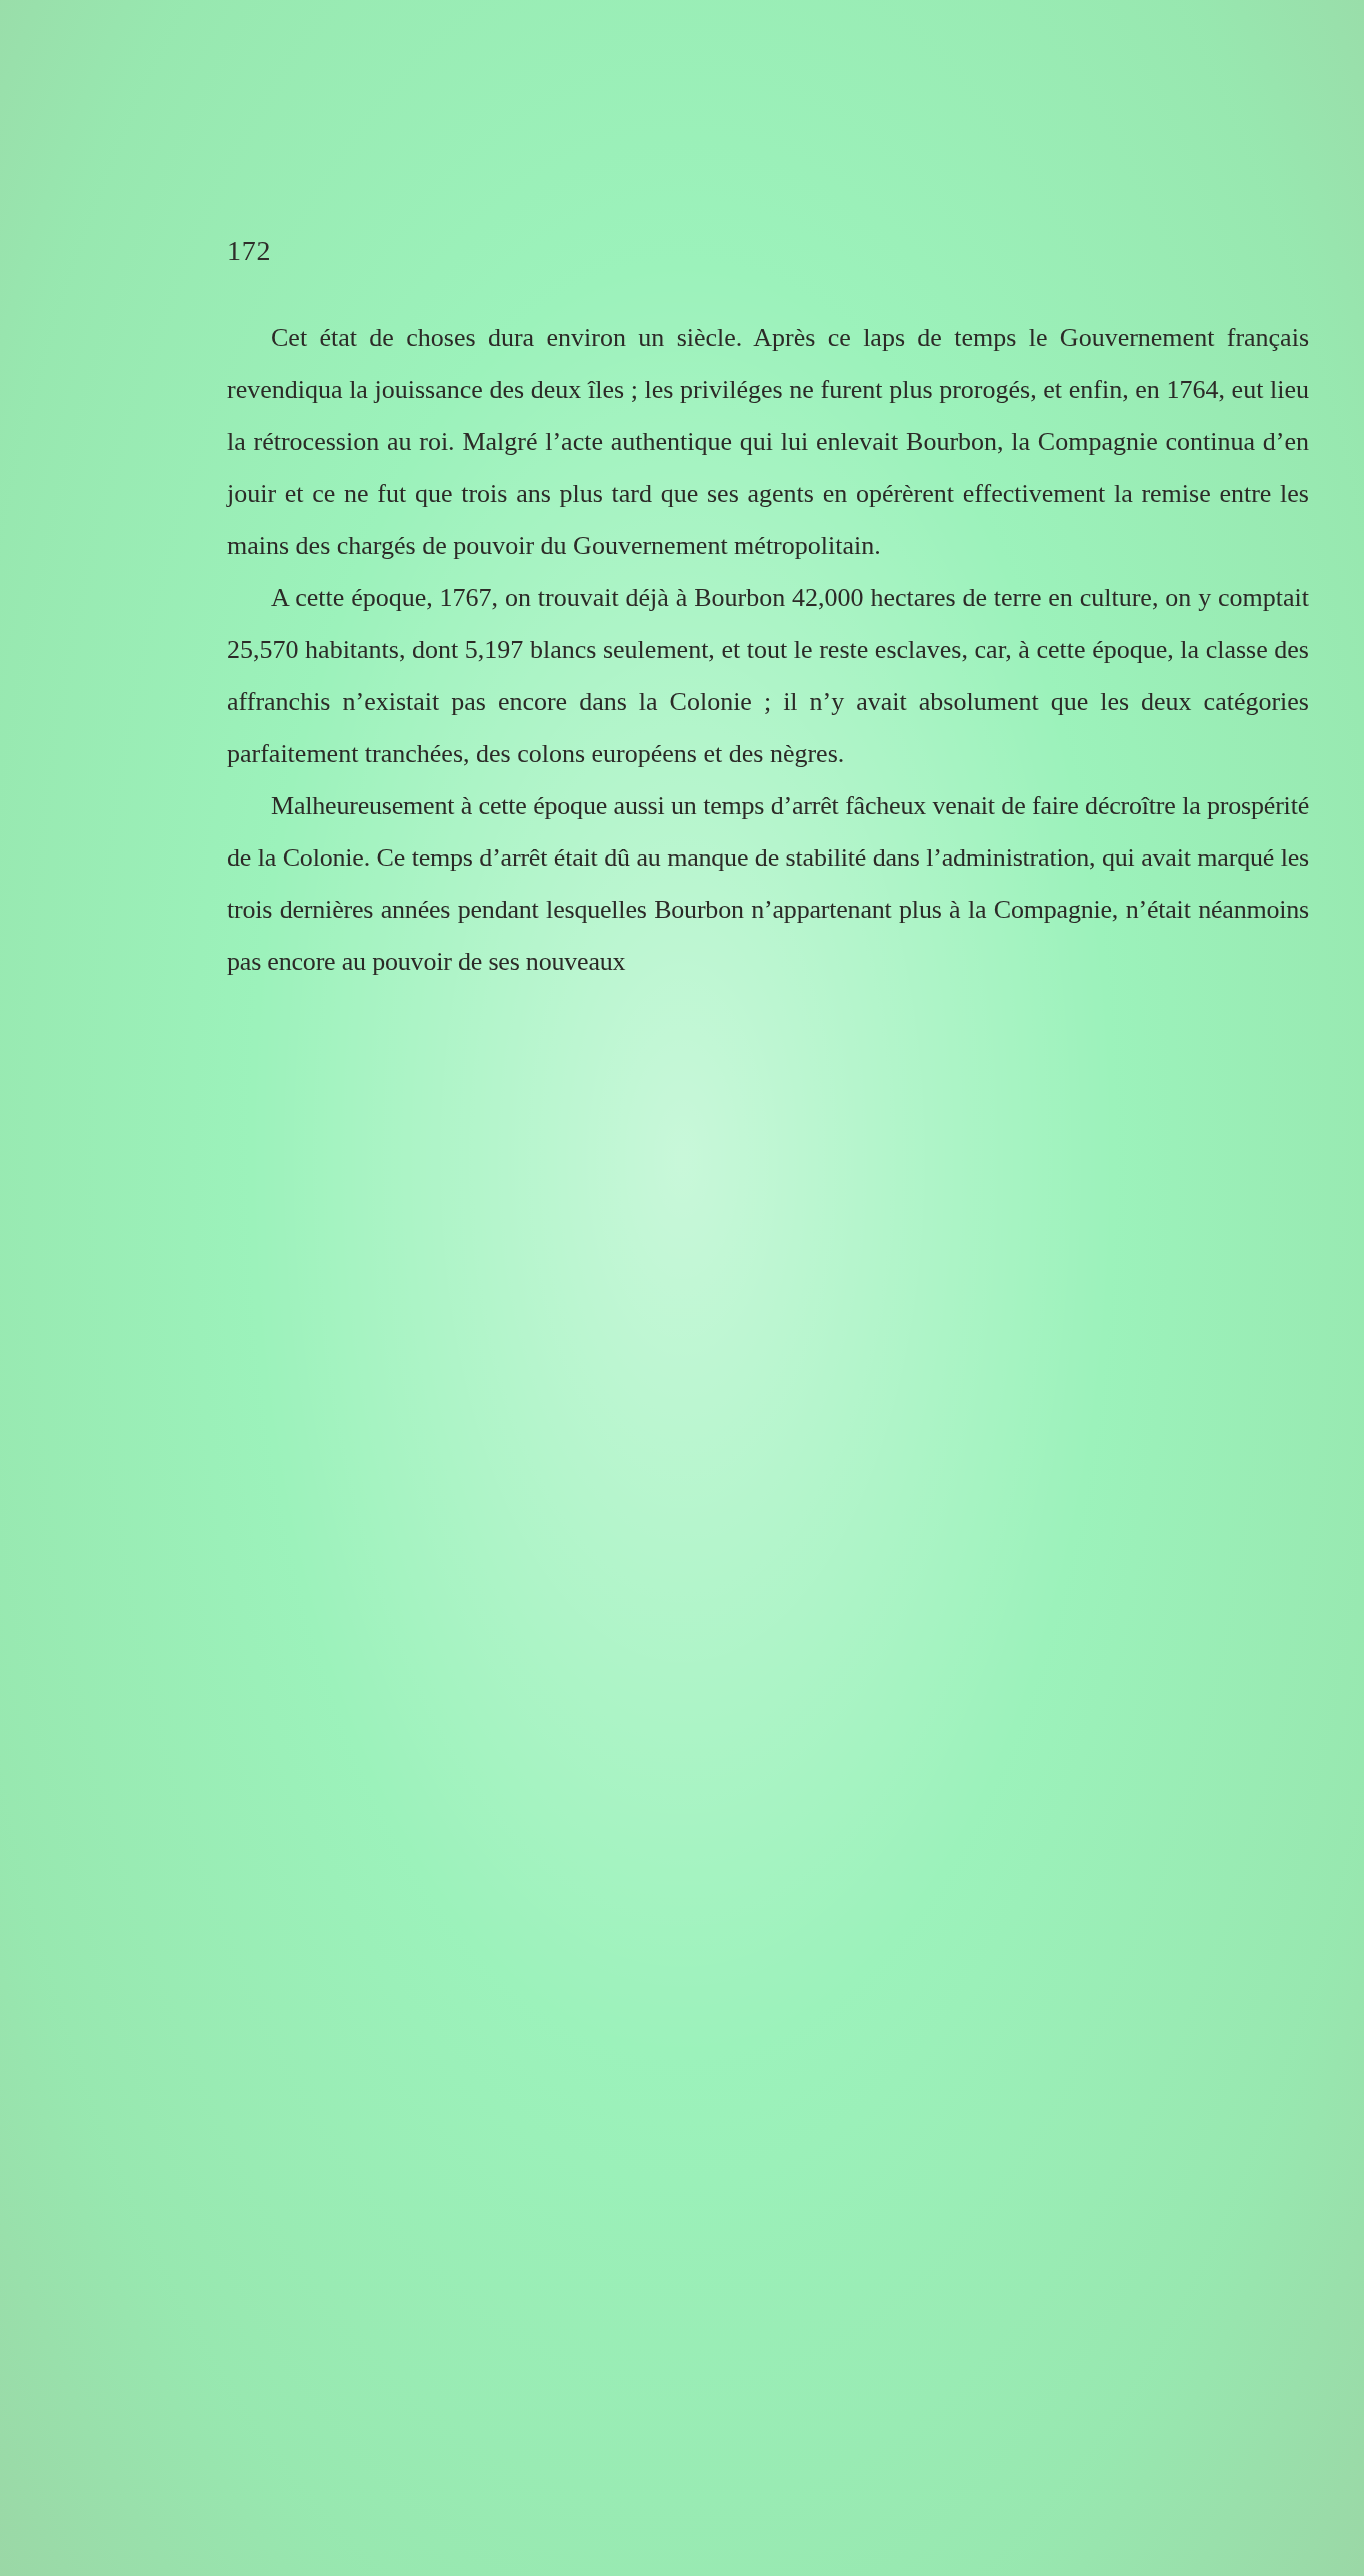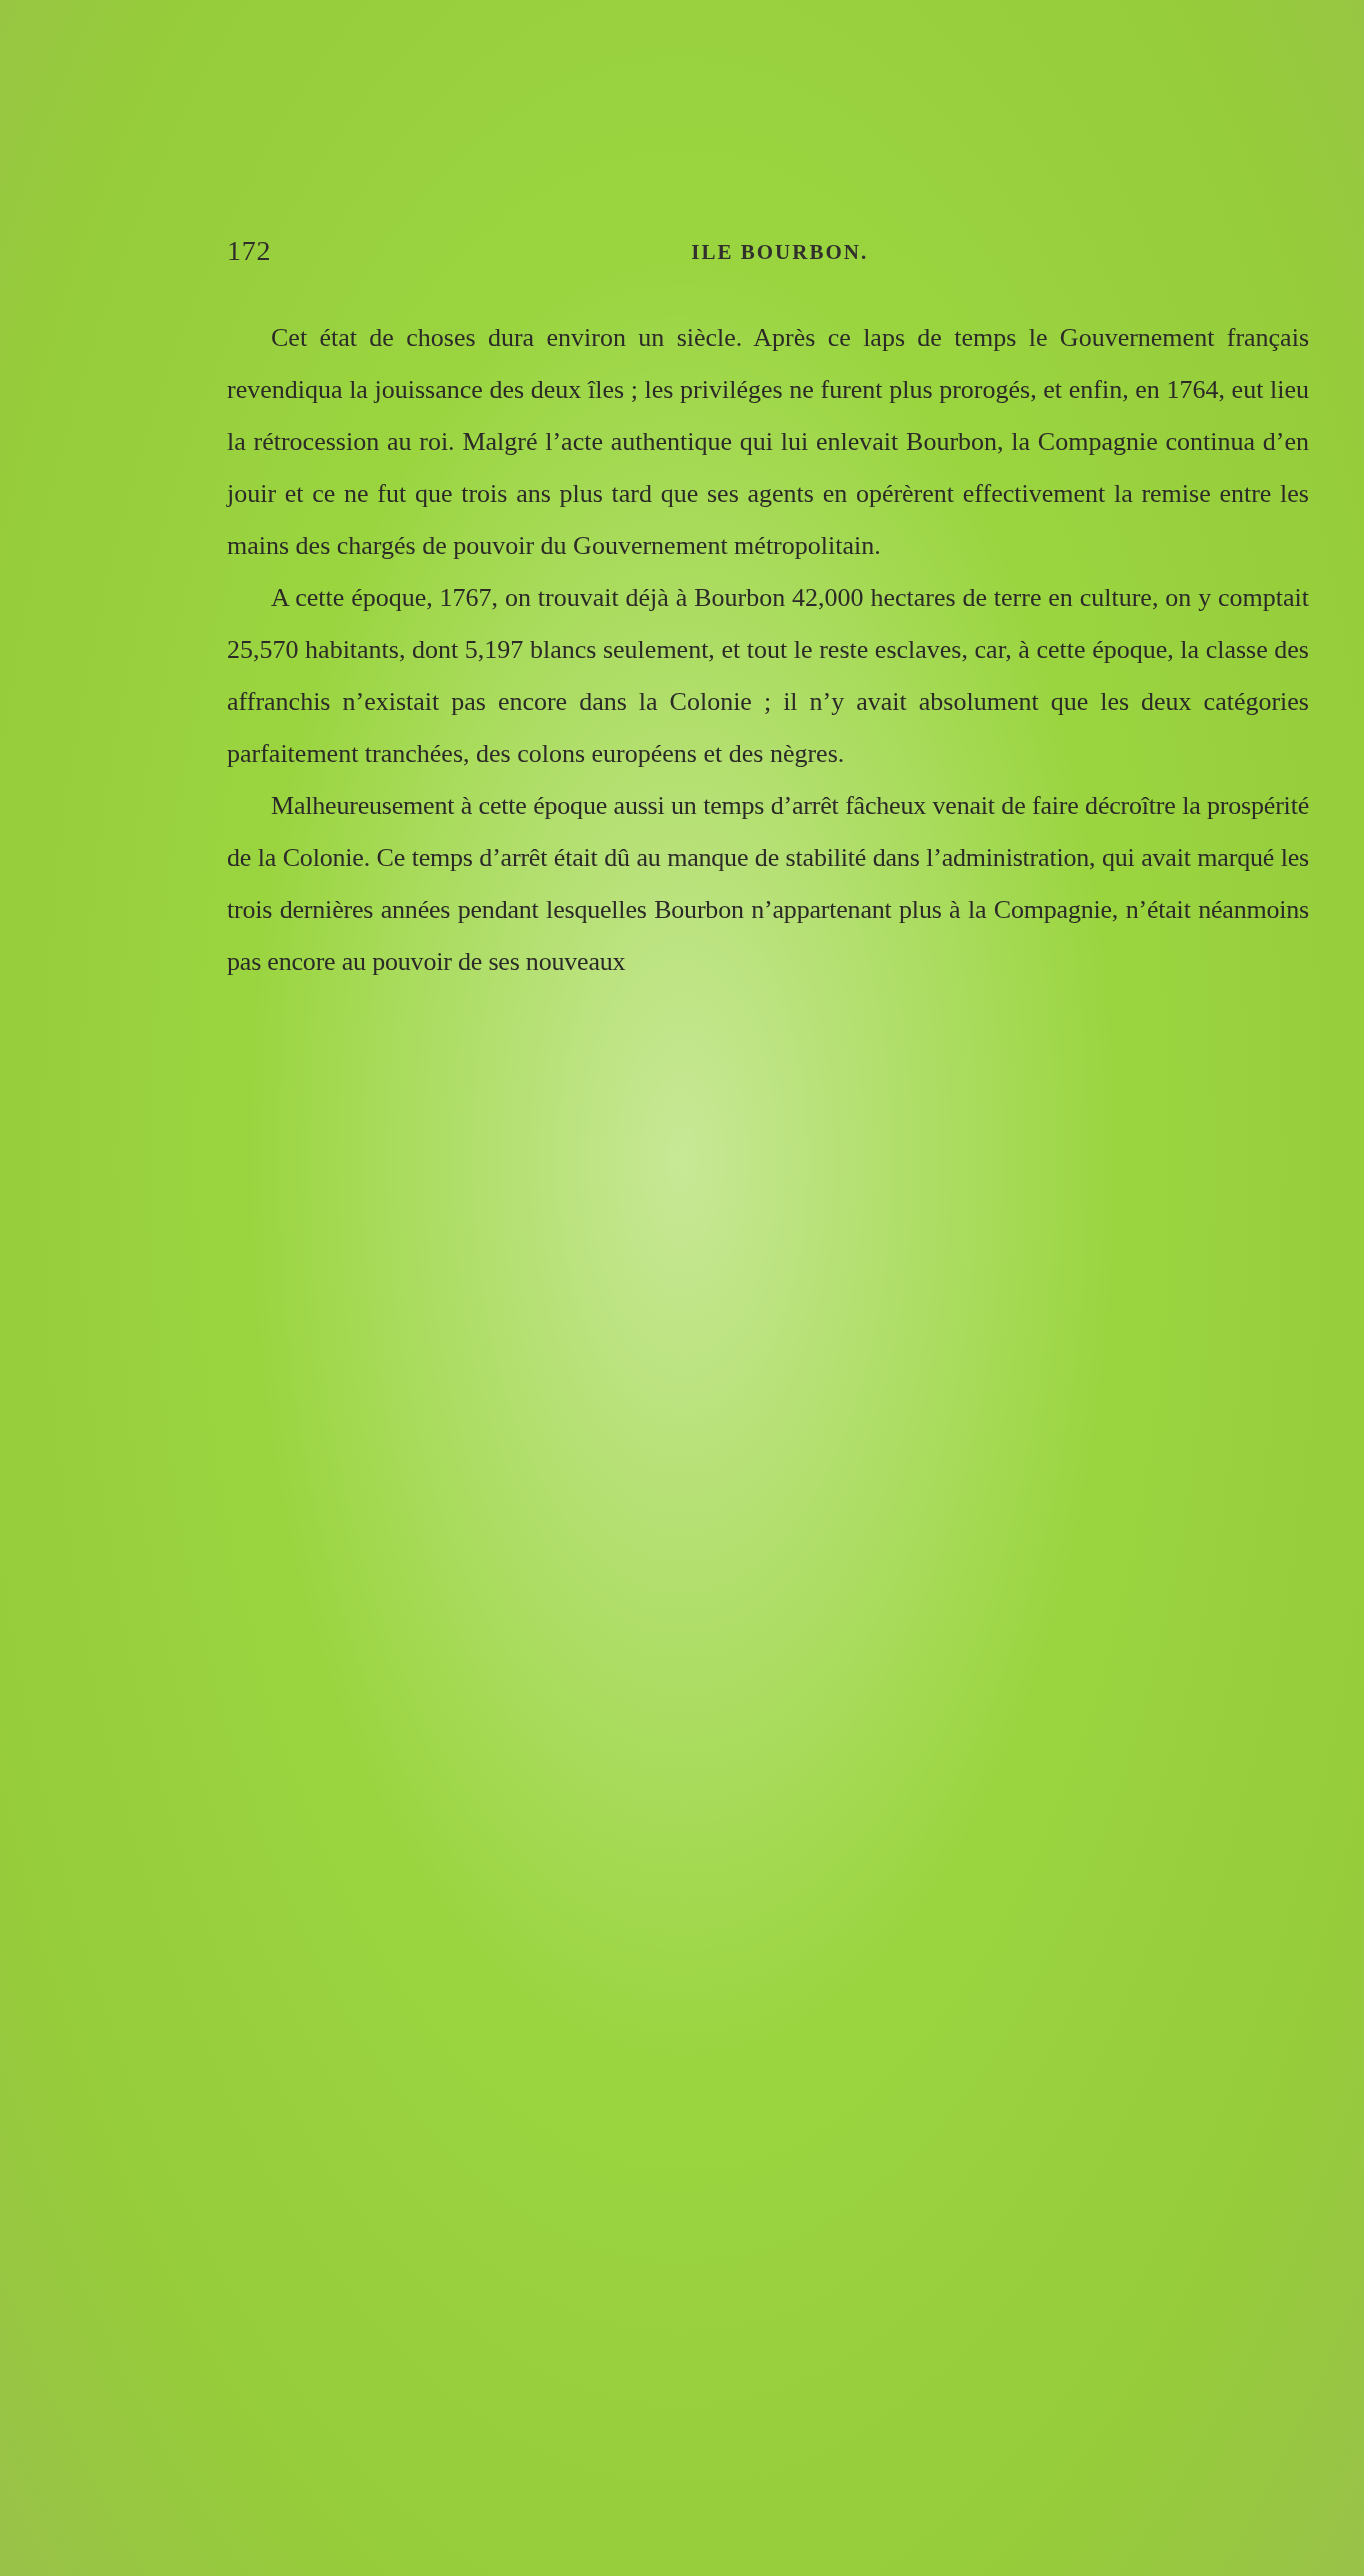--- a/index.html
+++ b/index.html
@@ -10,21 +10,21 @@
   body {
     width: 1365px;
     height: 2576px;
     font-family: "Liberation Serif", serif;
     color: #2e2c29;
   }
   .page {
     position: relative;
     width: 1365px;
     height: 2576px;
-    background: #84cc16;
+    background: #86efac;
     overflow: hidden;
   }
   
   .page::before {
     content: "";
     position: absolute;
     inset: 0;
     background:
       radial-gradient(ellipse at 50% 45%, rgba(255,255,255,0.55) 0%, rgba(255,255,255,0.18) 45%, rgba(214,205,188,0.22) 78%, rgba(188,177,156,0.38) 100%);
     pointer-events: none;
@@ -79,21 +79,20 @@
   }
 </style>
 </head>
 <body>
 
 <div class="page">
   <div class="content">
 
     <div class="header-line">
       <div class="folio">172</div>
-      <div class="running-head">ILE BOURBON.</div>
     </div>
 
     <p class="para">Cet état de choses dura environ un siècle. Après ce laps de temps le Gouvernement français revendiqua la jouissance des deux îles ; les priviléges ne furent plus prorogés, et enfin, en 1764, eut lieu la rétrocession au roi. Malgré l’acte authentique qui lui enlevait Bourbon, la Compagnie continua d’en jouir et ce ne fut que trois ans plus tard que ses agents en opérèrent effectivement la remise entre les mains des chargés de pouvoir du Gouvernement métropolitain.</p>
     <p class="para">A cette époque, 1767, on trouvait déjà à Bourbon 42,000 hectares de terre en culture, on y comptait 25,570 habitants, dont 5,197 blancs seulement, et tout le reste esclaves, car, à cette époque, la classe des affranchis n’existait pas encore dans la Colonie ; il n’y avait absolument que les deux catégories parfaitement tranchées, des colons européens et des nègres.</p>
     <p class="para tight">Malheureusement à cette époque aussi un temps d’arrêt fâcheux venait de faire décroître la prospérité de la Colonie. Ce temps d’arrêt était dû au manque de stabilité dans l’administration, qui avait marqué les trois dernières années pendant lesquelles Bourbon n’appartenant plus à la Compagnie, n’était néanmoins pas encore au pouvoir de ses nouveaux</p>
 
   </div>
 </div>
 
 

